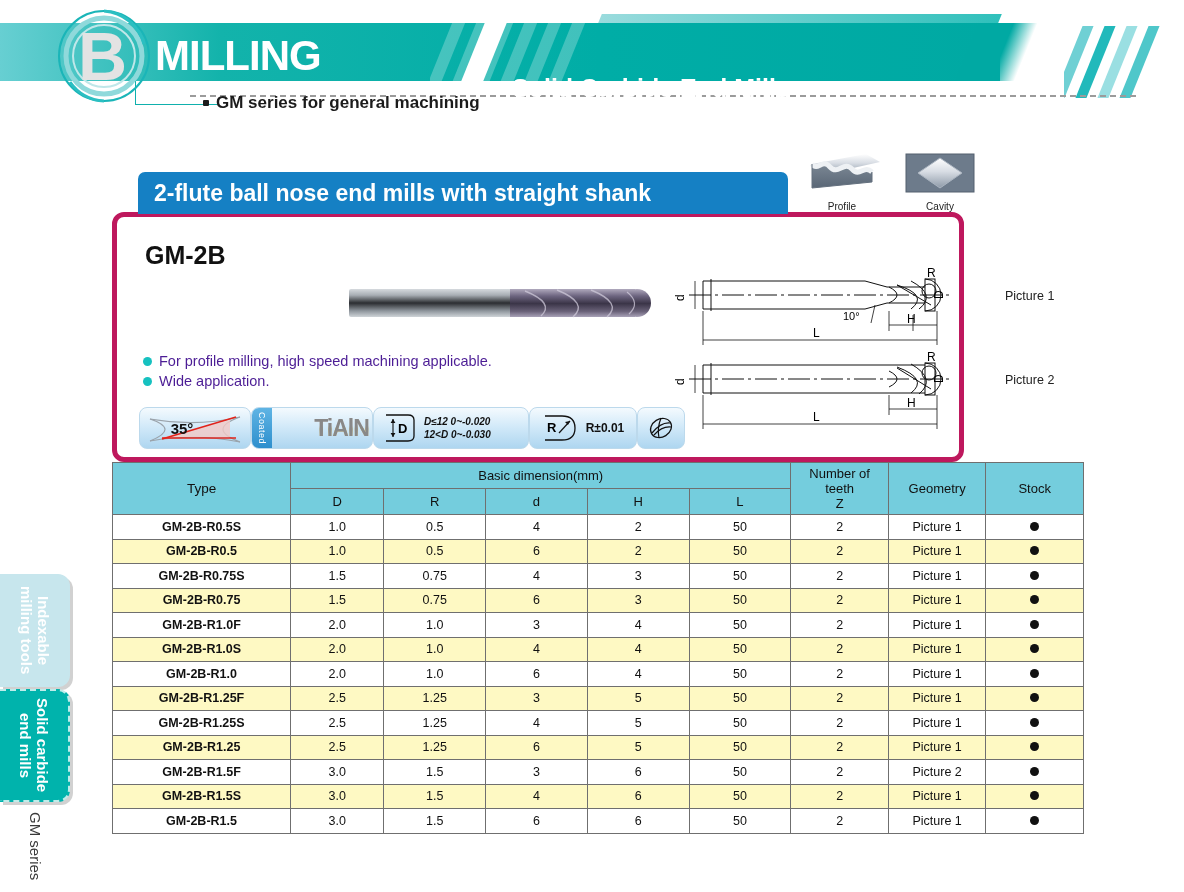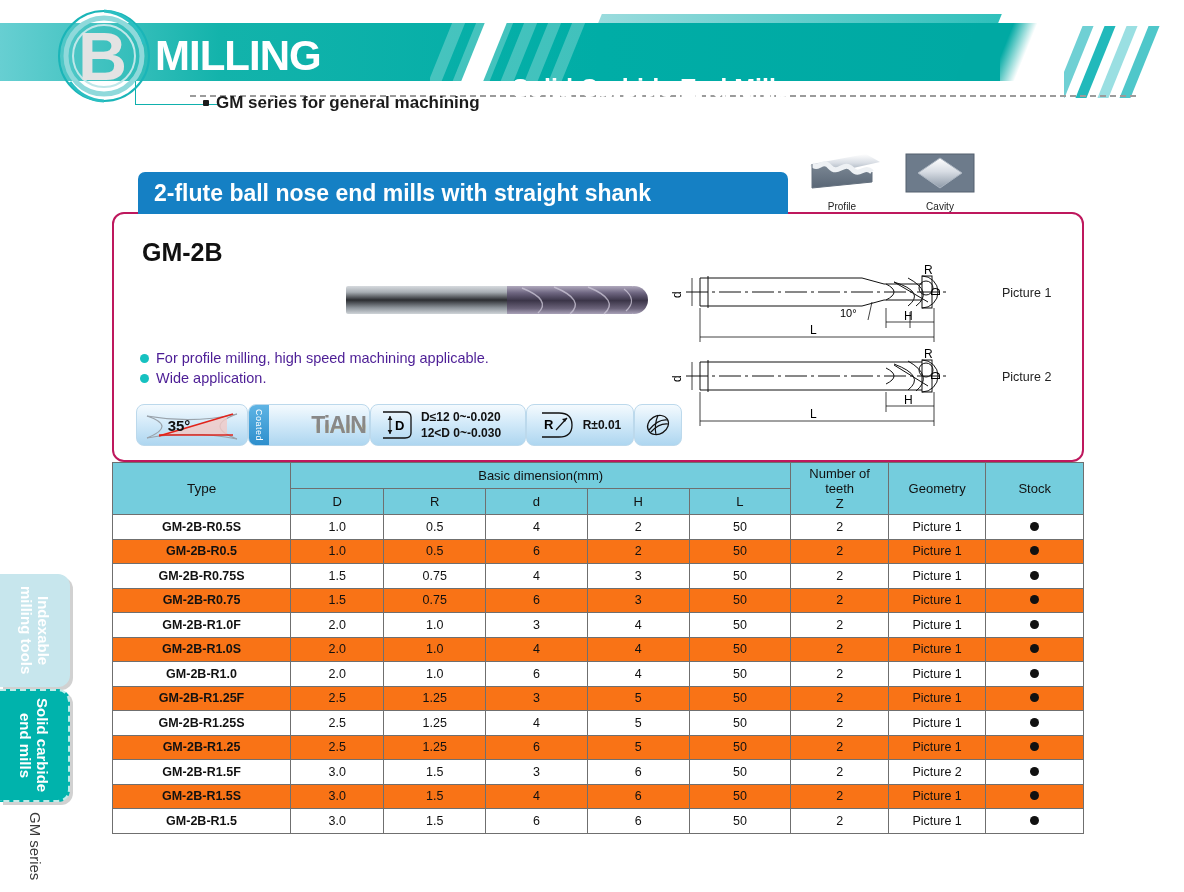--- a/index.html
+++ b/index.html
@@ -83,22 +83,22 @@
   
   .title-banner{
     position:absolute; left:138px; top:172px; width:650px; height:42px;
     background:#1580c4; border-radius:7px 7px 0 0;
     display:flex; align-items:center; padding-left:16px;
     color:#fff; font-size:23px; font-weight:bold; z-index:6;
   }
 
   
   .product-card{
-    position:absolute; left:112px; top:212px; width:972px; height:250px;
-    border:2px solid #be185d; border-radius:12px; background:#fff;
+    position:absolute; left:112px; top:212px; width:852px; height:250px;
+    border:5px solid #be185d; border-radius:12px; background:#fff;
   }
   .model-name{ position:absolute; left:28px; top:24px; font-size:25px; font-weight:bold; color:#111; }
 
   .tool-photo{ position:absolute; left:228px; top:64px; width:320px; height:46px; }
 
   .bullets{ position:absolute; left:26px; top:136px; font-size:14.5px; color:#4c1d95; }
   .bullets div{ margin-bottom:4px; display:flex; align-items:center; }
   .bul-dot{
     width:9px; height:9px; border-radius:50%; background:#16c1c0;
     display:inline-block; margin-right:7px; flex:none;
@@ -123,21 +123,21 @@
   }
   .tialn{
     flex:1; display:flex; align-items:center; justify-content:center;
     font-size:23px; font-weight:bold; letter-spacing:-1px;
     background:linear-gradient(180deg,#ffffff 0%,#e8e8e8 40%,#c8a33a 52%,#f3e2a0 70%,#ffffff 100%);
     -webkit-background-clip:text; background-clip:text; color:transparent;
     text-shadow:0 0 0 #888;
     padding-left:39px;
   }
   .badge-tol{ width:156px; padding:0 8px; gap:8px; }
-  .tol-text{ font-size:12px; line-height:1.35; color:#111; font-weight:bold; white-space:nowrap; }
+  .tol-text{ font-size:10px; line-height:1.35; color:#111; font-weight:bold; white-space:nowrap;font-style:italic; }
   .badge-r{ width:108px; padding:0 8px; gap:8px; justify-content:center; }
   .badge-r .rtxt{ font-size:12px; font-weight:bold; color:#111; }
   .badge-flute{ width:48px; justify-content:center; }
 
   
   .drawing{ position:absolute; font-size:0; }
   .pic-label{ font-size:12.5px; color:#222; font-family:"Liberation Sans",sans-serif; }
 
   
   table.spec{
@@ -146,21 +146,21 @@
   }
   table.spec th, table.spec td{
     border:1px solid #6f6f6f; text-align:center; color:#111;
   }
   table.spec thead th{
     background:#74cddd; font-weight:normal; font-size:13px; padding:3px 2px;
   }
   table.spec thead th.typecol{ font-size:13.5px; }
   table.spec tbody td{ height:24.5px; padding:0; }
   table.spec tbody td.type{ font-weight:bold; font-size:12.5px; }
-  table.spec tbody tr.alt td{ background:#f97316; }
+  table.spec tbody tr.alt td{ background:#fef9c3; }
   .dot{ display:inline-block; width:9px; height:9px; background:#111; border-radius:50%; }
 
   
   .side-tab{
     position:absolute; left:0; border-radius:0 12px 12px 0;
     display:flex; align-items:center; justify-content:center;
     box-shadow:3px 3px 0 rgba(0,0,0,.18);
   }
   .side-tab span{
     writing-mode:vertical-rl; text-orientation:mixed;

